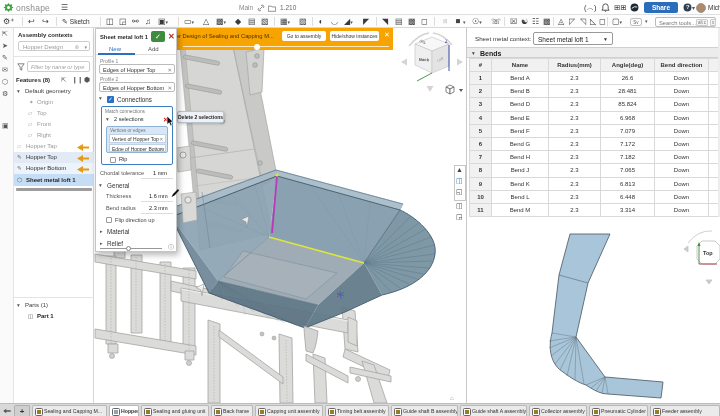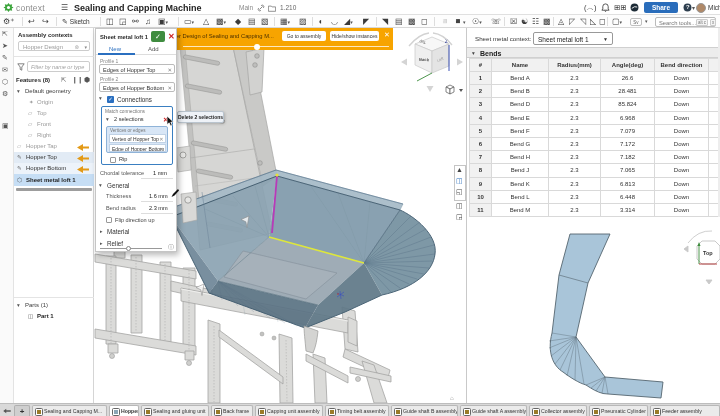--- a/index.html
+++ b/index.html
@@ -37,23 +37,22 @@
   .btab.active { background:#fff; font-weight:bold; }
 </style>
 </head>
 <body>
 <div id="stage">
   <div id="docbar">
     <svg class="abs" style="left:3px;top:2px" width="11" height="11" viewBox="0 0 24 24">
       <path d="M12 2 L15 6 L20 5 L19 10 L23 12 L19 14 L20 19 L15 18 L12 22 L9 18 L4 19 L5 14 L1 12 L5 10 L4 5 L9 6 Z" fill="#3ca53c"></path>
       <circle cx="12" cy="12" r="3.4" fill="#fff"></circle>
     </svg>
-    <span class="abs" style="left:16px;top:3px;font-size:8.5px;color:#8d8d8d;letter-spacing:.2px;">context</span>
+    <span class="abs" style="left:16px;top:3px;font-size:8.5px;color:#8d8d8d;letter-spacing:.2px;">onshape</span>
     <span class="abs" style="left:61px;top:3px;font-size:8px;color:#444;">☰</span>
-    <span class="abs" style="left:74px;top:2.5px;font-size:9px;font-weight:bold;color:#1d1d1d;">Sealing and Capping Machine</span>
     <span class="abs" style="left:239px;top:4px;font-size:6.5px;color:#888;">Main</span>
     <svg class="abs" style="left:257px;top:4px" width="8" height="8" viewBox="0 0 10 10">
         <path d="M3 7 L7 3 M2.5 5 L1.5 6 A2 2 0 0 0 4 8.5 L5 7.5 M7.5 5 L8.5 4 A2 2 0 0 0 6 1.5 L5 2.5" stroke="#777" fill="none" stroke-width="1.1"></path>
       </svg>
     <svg class="abs" style="left:268px;top:4.5px" width="8" height="7" viewBox="0 0 10 8">
         <path d="M0.5 1 H4 L5 2 H9.5 V7.5 H0.5 Z" stroke="#777" fill="none" stroke-width="1"></path>
       </svg>
     <span class="abs" style="left:280px;top:4px;font-size:6.5px;color:#666;">1.210</span>
     <span class="abs" style="left:584px;top:3px;font-size:7.5px;color:#333;">(︿)</span>
     <svg class="abs" style="left:601px;top:3px" width="9" height="9" viewBox="0 0 10 10">

